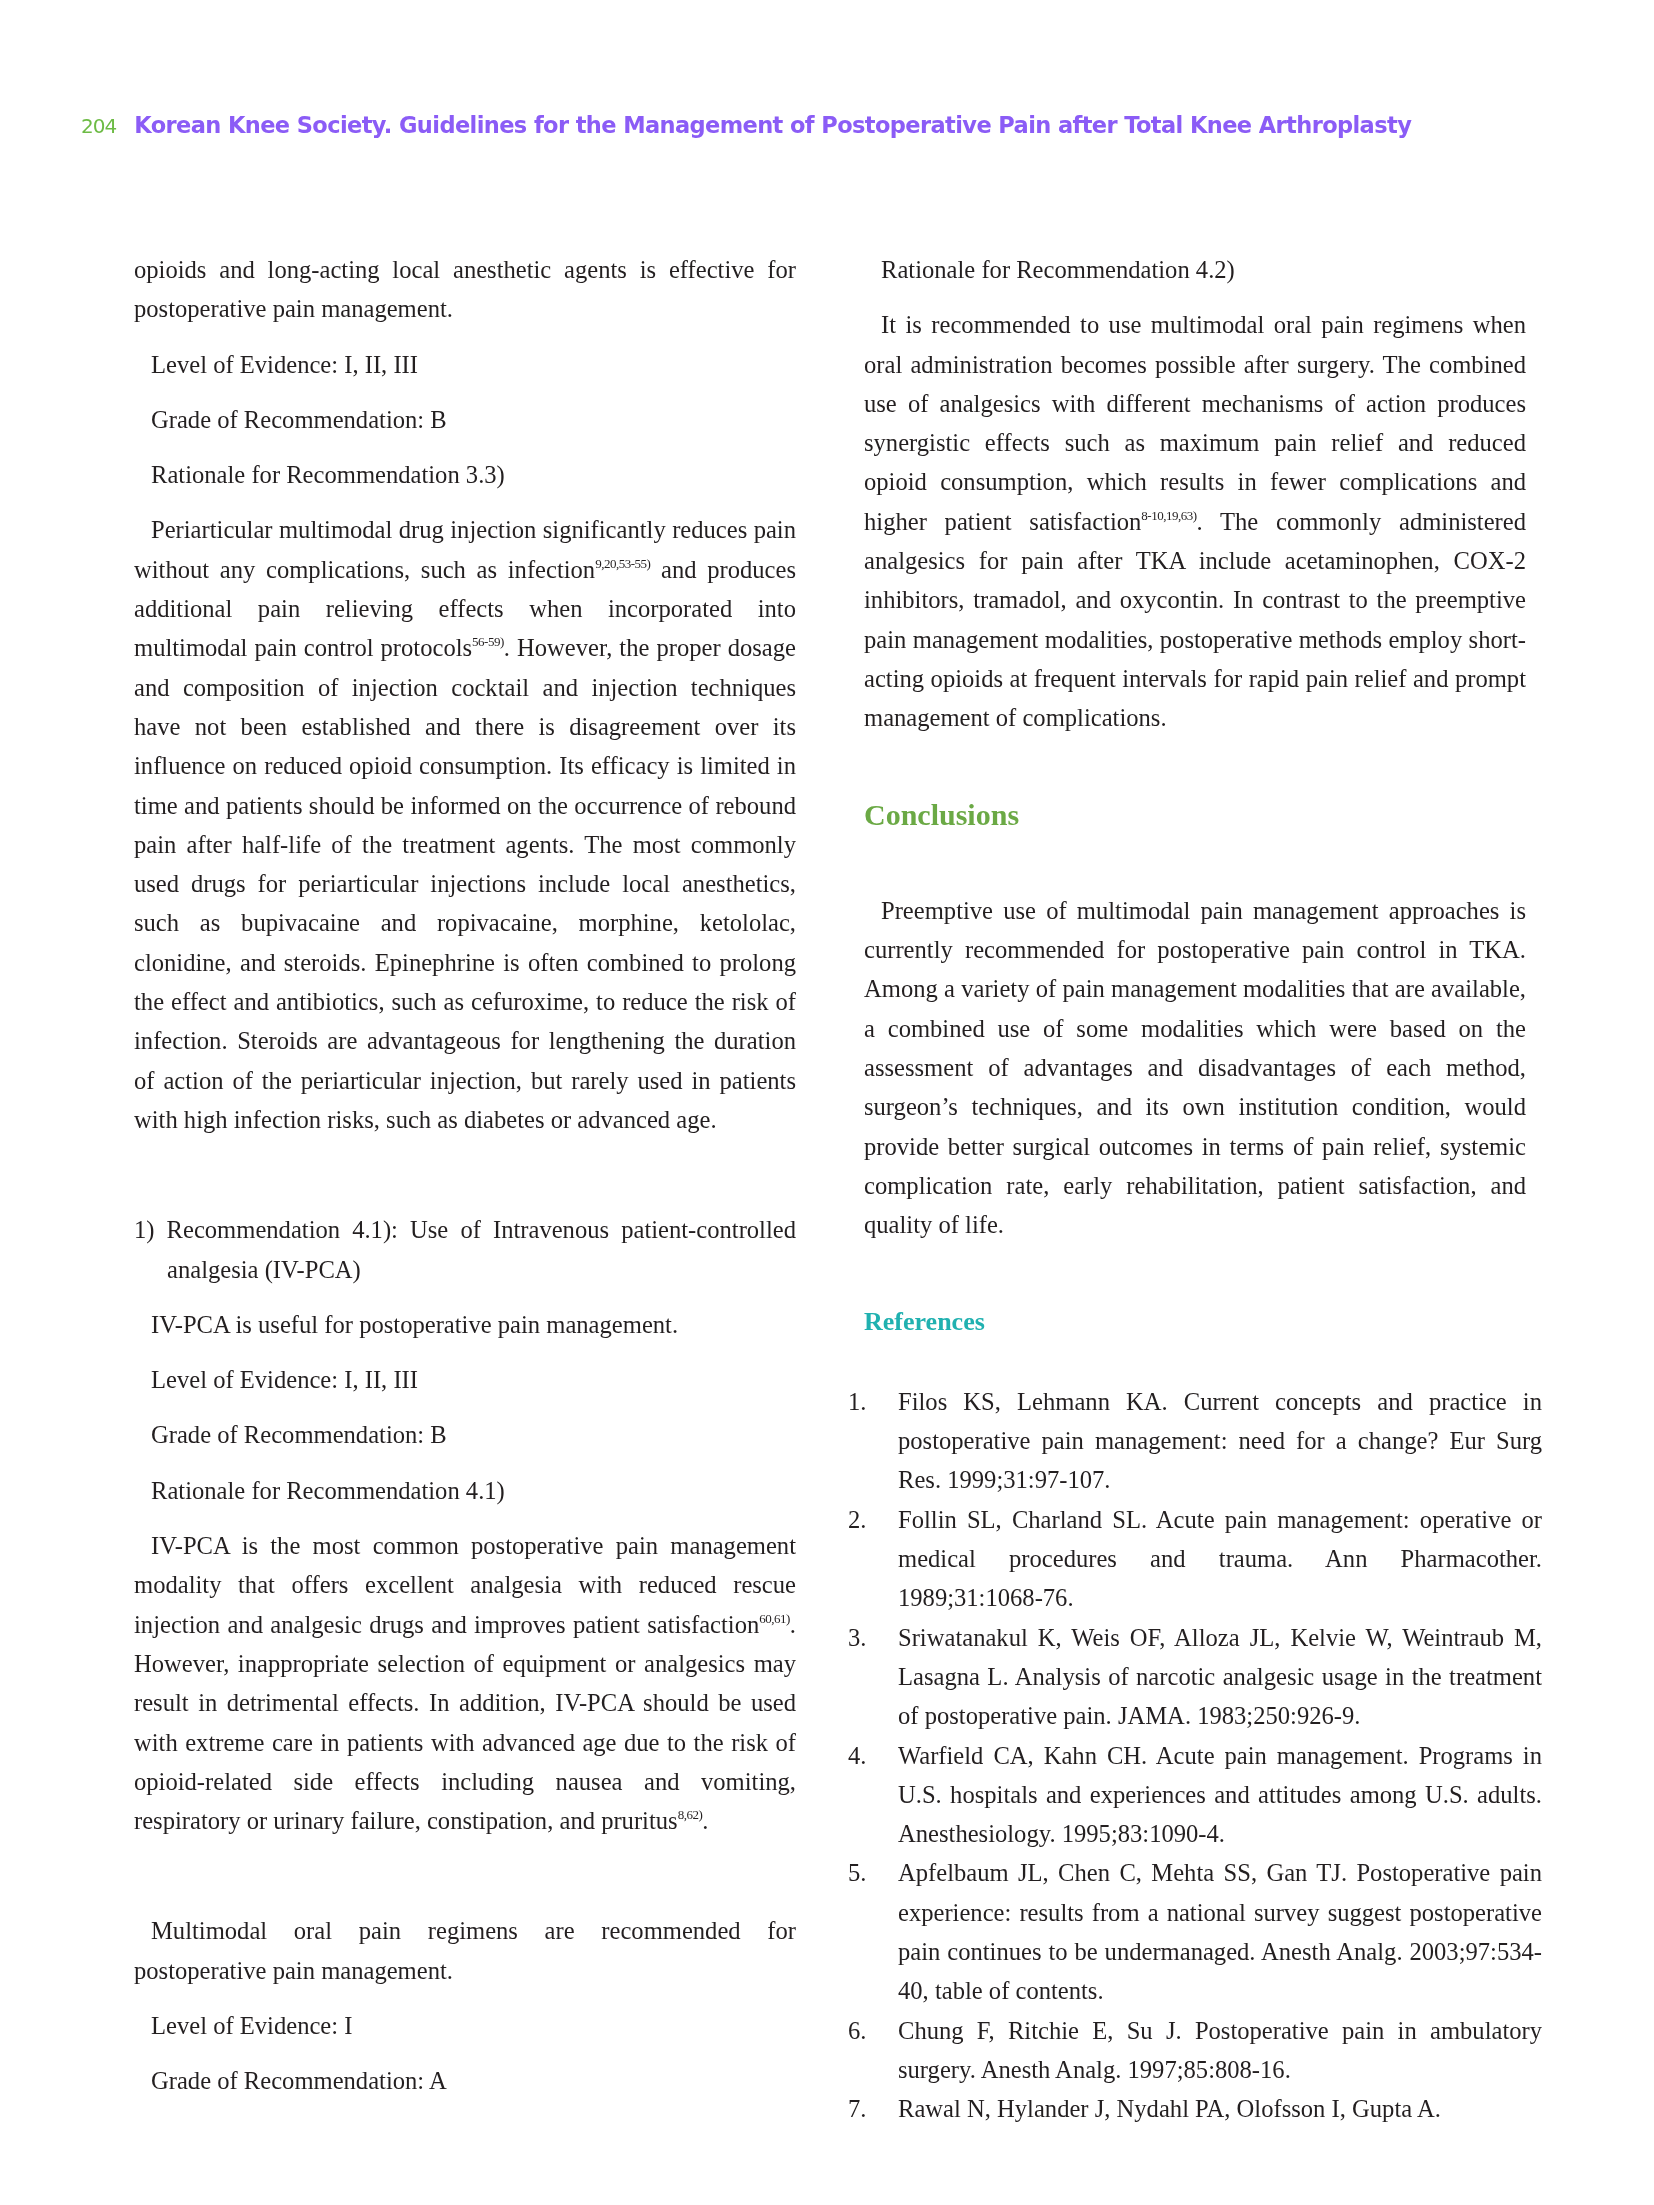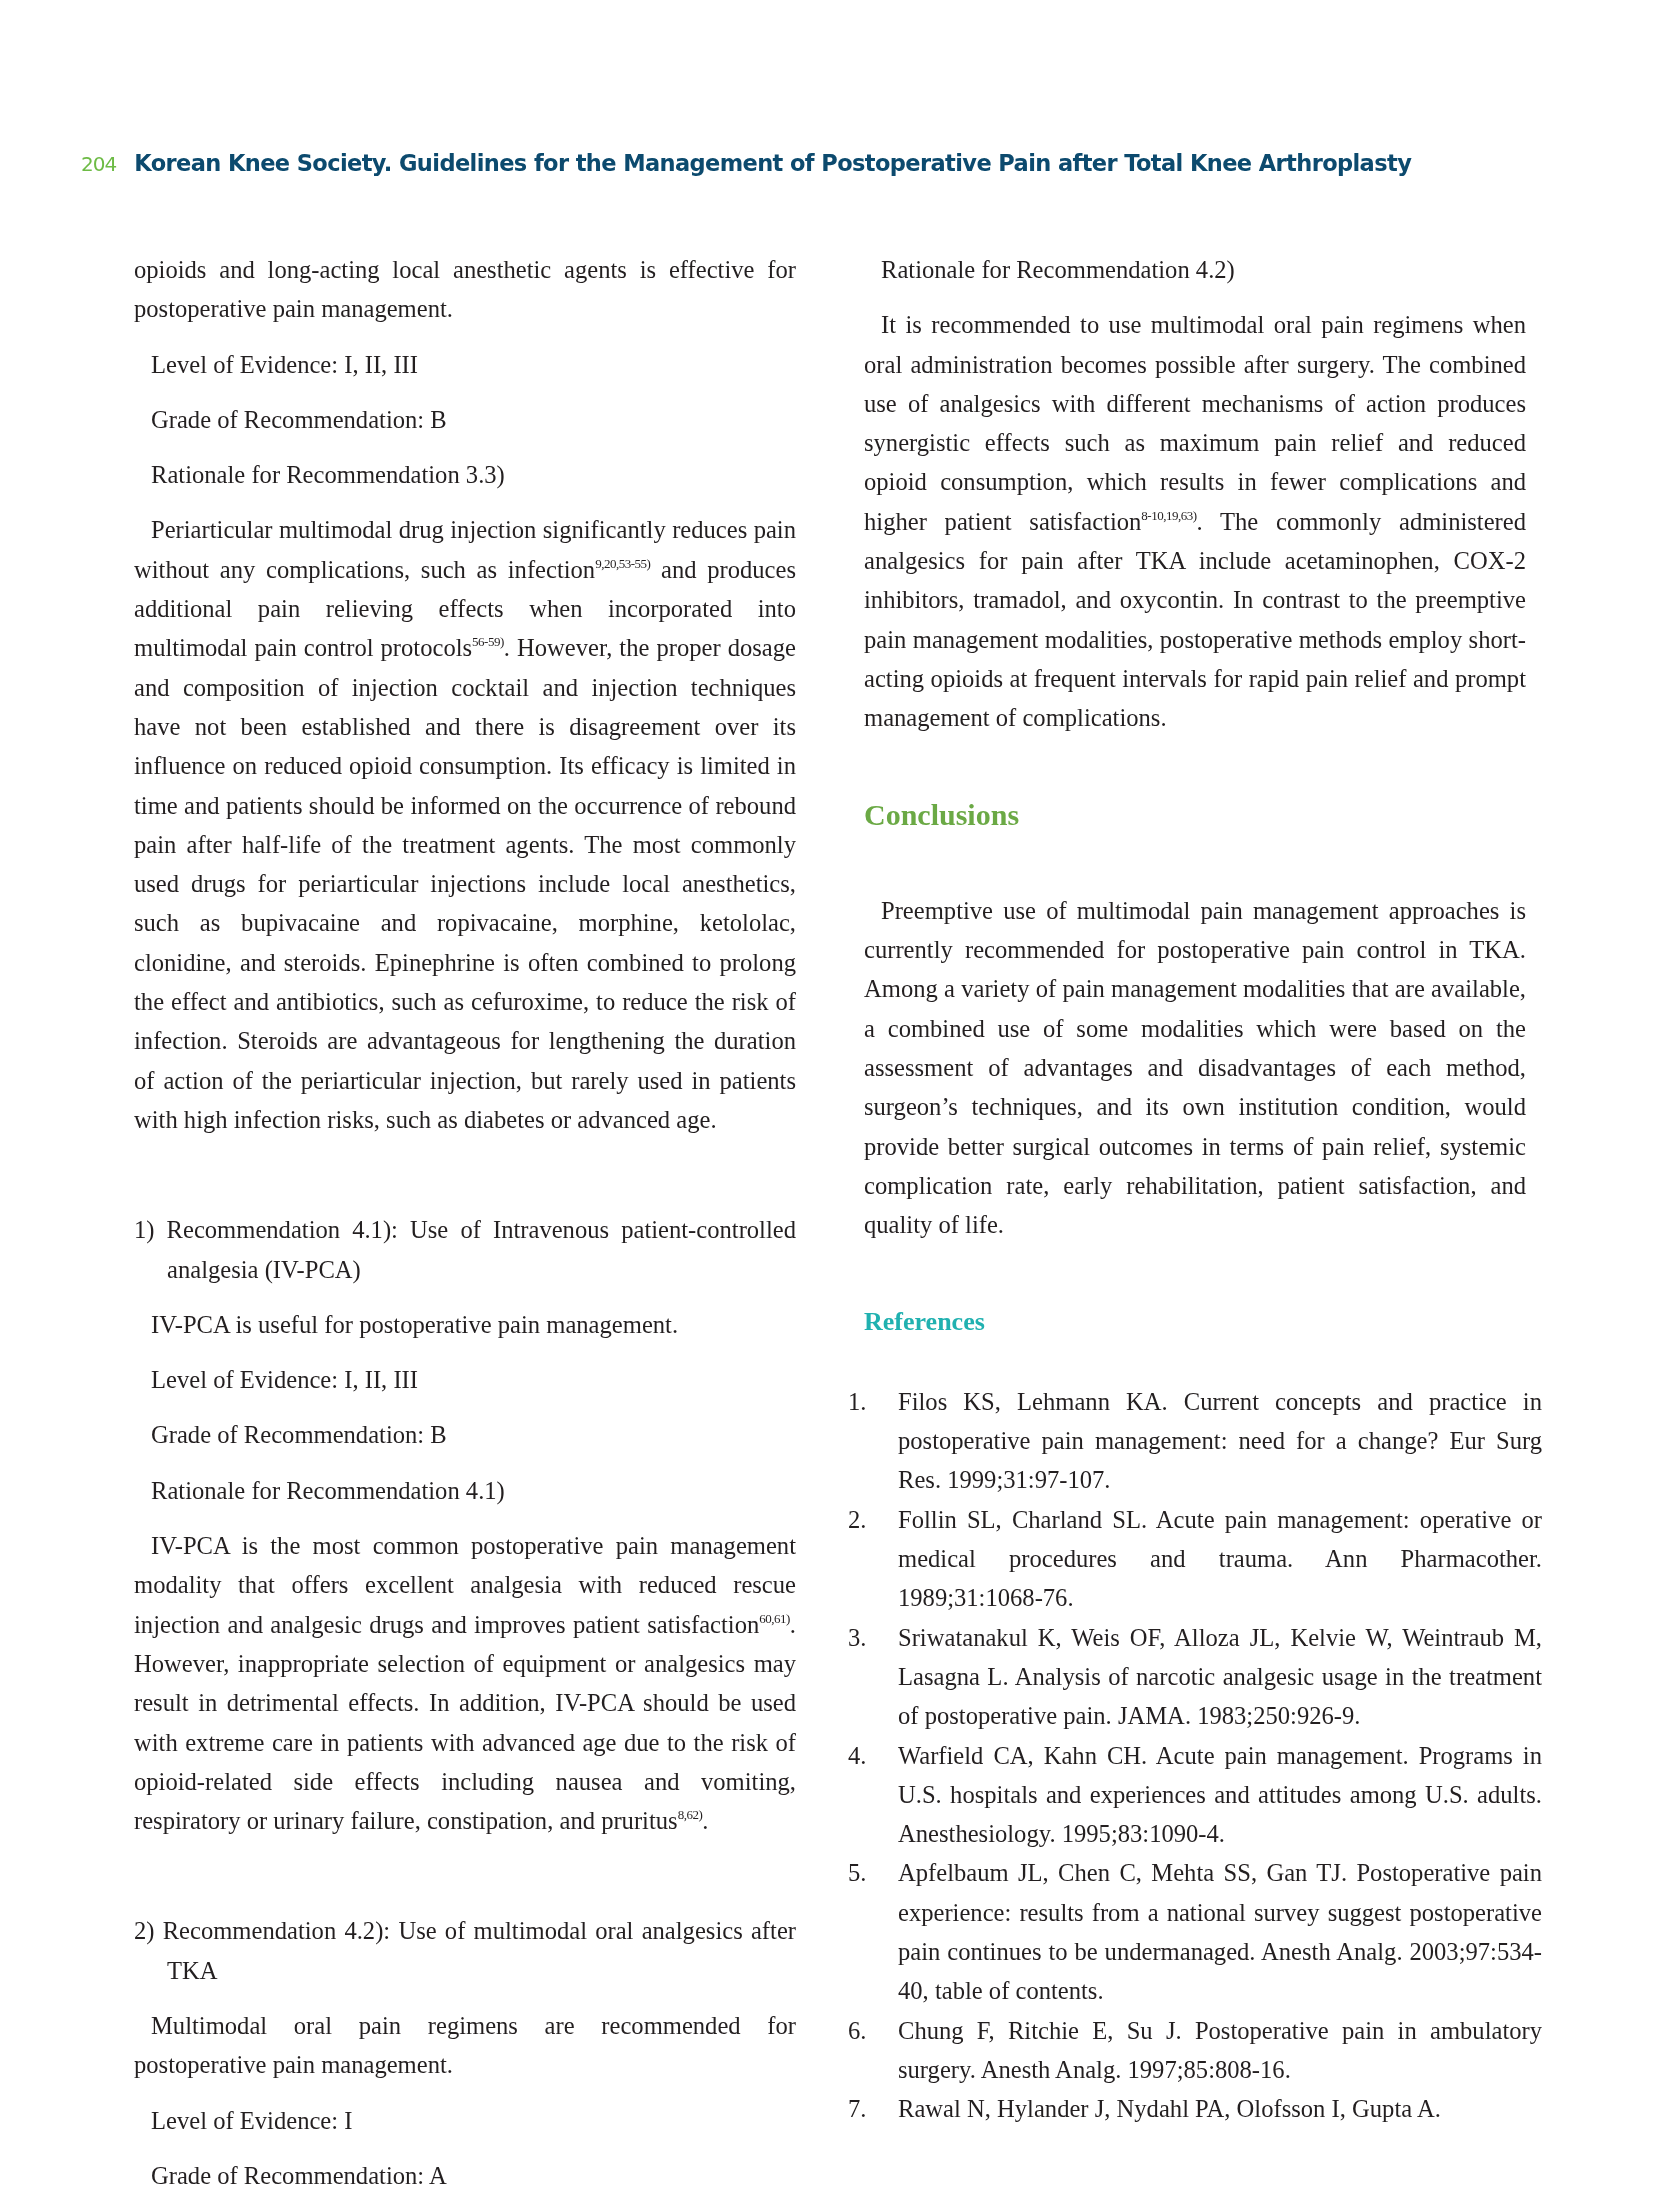--- a/index.html
+++ b/index.html
@@ -1,19 +1,19 @@
 <!DOCTYPE html>
 <html><head>
   <meta charset="utf-8">
   <style>
     html, body { margin: 0; padding: 0; background: #ffffff; }
     body { width: 1654px; height: 2205px; position: relative; overflow: hidden; color: #231f20; }
     .header { position: absolute; left: 81px; top: 112px; display: flex; align-items: baseline; white-space: nowrap; }
     .page-num { font-family: "DejaVu Sans", sans-serif; font-size: 20px; color: #6dbb45; font-weight: normal; margin-right: 18px; letter-spacing: -1px; }
-    .running-title { font-family: "DejaVu Sans", sans-serif; font-size: 22.5px; color: #0c4a6e; font-weight: bold; letter-spacing: -0.6px; margin-top: 38px; }
+    .running-title { font-family: "DejaVu Sans", sans-serif; font-size: 22.5px; color: #8b5cf6; font-weight: bold; letter-spacing: -0.6px; }
     .col { position: absolute; top: 234px; width: 694px; font-family: "Liberation Serif", serif; font-size: 24.6px; line-height: 39.3px; color: #231f20; }
     .col-left { left: 118px; }
     .col-right { left: 848px; }
     .col p { margin: 16px; text-align: justify; }
     .indent { text-indent: 17px; }
     .line { margin: 0; padding-left: 17px; }
     .h-blue { font-family: "Liberation Serif", serif; font-weight: bold; color: #2a3f8f; font-size: 25px; margin: 0; }
     .h-green { font-family: "Liberation Serif", serif; font-weight: bold; color: #6ba945; font-size: 30px; margin: 0; }
     .h-teal { font-family: "Liberation Serif", serif; font-weight: bold; color: #20b1b0; font-size: 26px; margin: 0; }
     .rec { margin: 0; padding-left: 33px; text-indent: -33px; text-align: justify; }
@@ -40,21 +40,20 @@
   <p class="line">Rationale for Recommendation 3.3)</p>
   <p class="indent"><span>Periarticular multimodal drug injection significantly reduces pain without any complications, such as infection</span><sup>9,20,53-55)</sup><span> and produces additional pain relieving effects when incorporated into multimodal pain control protocols</span><sup>56-59)</sup><span>. However, the proper dosage and composition of injection cocktail and injection techniques have not been established and there is disagreement over its influence on reduced opioid consumption. Its efficacy is limited in time and patients should be informed on the occurrence of rebound pain after half-life of the treatment agents. The most commonly used drugs for periarticular injections include local anesthetics, such as bupivacaine and ropivacaine, morphine, ketololac, clonidine, and steroids. Epinephrine is often combined to prolong the effect and antibiotics, such as cefuroxime, to reduce the risk of infection. Steroids are advantageous for lengthening the duration of action of the periarticular injection, but rarely used in patients with high infection risks, such as diabetes or advanced age.</span></p>
   <div class="gap"></div>
   <p class="rec">1) Recommendation 4.1): Use of Intravenous patient-controlled analgesia (IV-PCA)</p>
   <p class="line">IV-PCA is useful for postoperative pain management.</p>
   <p class="line">Level of Evidence: I, II, III</p>
   <p class="line">Grade of Recommendation: B</p>
   <p class="line">Rationale for Recommendation 4.1)</p>
   <p class="indent"><span>IV-PCA is the most common postoperative pain management modality that offers excellent analgesia with reduced rescue injection and analgesic drugs and improves patient satisfaction</span><sup>60,61)</sup><span>. However, inappropriate selection of equipment or analgesics may result in detrimental effects. In addition, IV-PCA should be used with extreme care in patients with advanced age due to the risk of opioid-related side effects including nausea and vomiting, respiratory or urinary failure, constipation, and pruritus</span><sup>8,62)</sup><span>.</span></p>
   <div class="gap"></div>
-  <p class="rec">2) Recommendation 4.2): Use of multimodal oral analgesics after TKA</p>
   <p class="indent">Multimodal oral pain regimens are recommended for postoperative pain management.</p>
   <p class="line">Level of Evidence: I</p>
   <p class="line">Grade of Recommendation: A</p>
 </div>
 
 <div class="col col-right">
   <p class="line">Rationale for Recommendation 4.2)</p>
   <p class="indent"><span>It is recommended to use multimodal oral pain regimens when oral administration becomes possible after surgery. The combined use of analgesics with different mechanisms of action produces synergistic effects such as maximum pain relief and reduced opioid consumption, which results in fewer complications and higher patient satisfaction</span><sup>8-10,19,63)</sup><span>. The commonly administered analgesics for pain after TKA include acetaminophen, COX-2 inhibitors, tramadol, and oxycontin. In contrast to the preemptive pain management modalities, postoperative methods employ short-acting opioids at frequent intervals for rapid pain relief and prompt management of complications.</span></p>
   <div class="gap-sm"></div>
   <p class="h-green">Conclusions</p>

